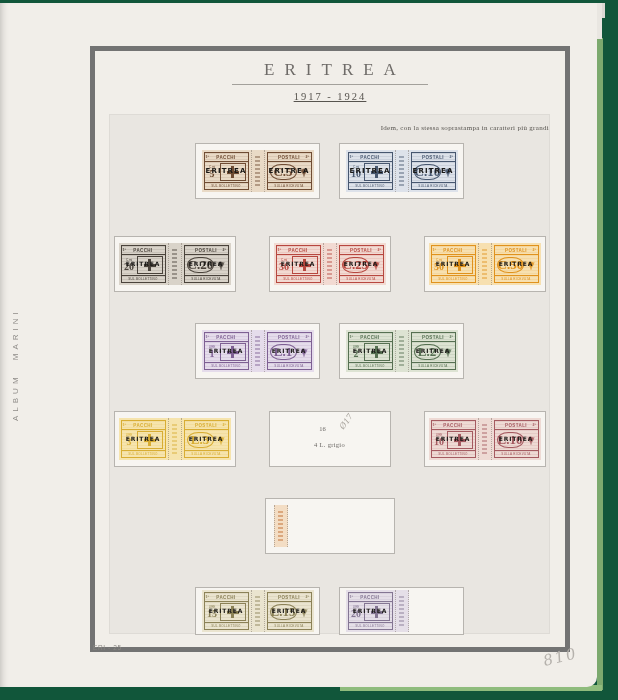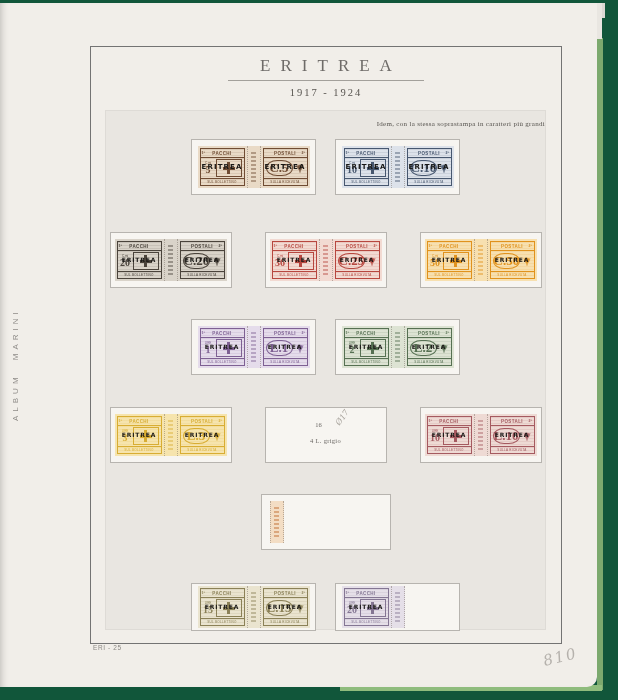--- a/index.html
+++ b/index.html
@@ -17,26 +17,26 @@
 
   
   .sidebar-text{position:absolute;left:11px;top:288px;height:130px;
        writing-mode:vertical-rl;transform:rotate(180deg);
        font-size:8px;letter-spacing:4px;word-spacing:7px;color:#8f8c88;}
   .footer-code{position:absolute;left:93px;top:641px;font-size:6.5px;letter-spacing:.6px;color:#8b8884;}
   .pencil-number{position:absolute;left:543px;top:645px;font-family:"DejaVu Serif",serif;
        font-style:italic;font-size:15px;color:#b5b1ac;transform:rotate(-14deg);letter-spacing:2px;}
 
   
-  .frame{position:absolute;left:90px;top:43px;width:470px;height:596px;border:1px solid #737373;}
+  .frame{position:absolute;left:90px;top:43px;width:470px;height:596px;border:5px solid #737373;}
   .header{position:absolute;top:9px;left:0;right:0;text-align:center;}
   .page-title{font-family:"Liberation Serif",serif;font-size:17px;letter-spacing:10px;
        padding-left:10px;color:#6e6b68;font-weight:500;}
   .title-underline{width:196px;height:1px;background:#a3a09b;margin:4px auto 6px auto;}
-  .page-subtitle{font-family:"Liberation Serif",serif;font-size:10.5px;letter-spacing:2px;color:#57544f;}
+  .page-subtitle{font-family:"Liberation Serif",serif;font-size:10.5px;letter-spacing:2px;color:#57544f;text-decoration:underline;}
 
   
   .content{position:absolute;left:14px;top:63px;width:441px;height:520px;
        background:#e9e6e1;border:1px solid #dedbd6;box-sizing:border-box;}
   .note{position:absolute;top:9px;left:0;right:0;text-align:right;
        font-family:"Liberation Serif",serif;font-size:7px;letter-spacing:.3px;color:#57544f;}
   #rows{position:absolute;inset:0;}
   .stamp-row{position:absolute;left:0;right:0;display:flex;justify-content:center;align-items:flex-start;}
   .stamp-row:nth-child(1){top:28px;}
   .stamp-row:nth-child(2){top:121px;}

